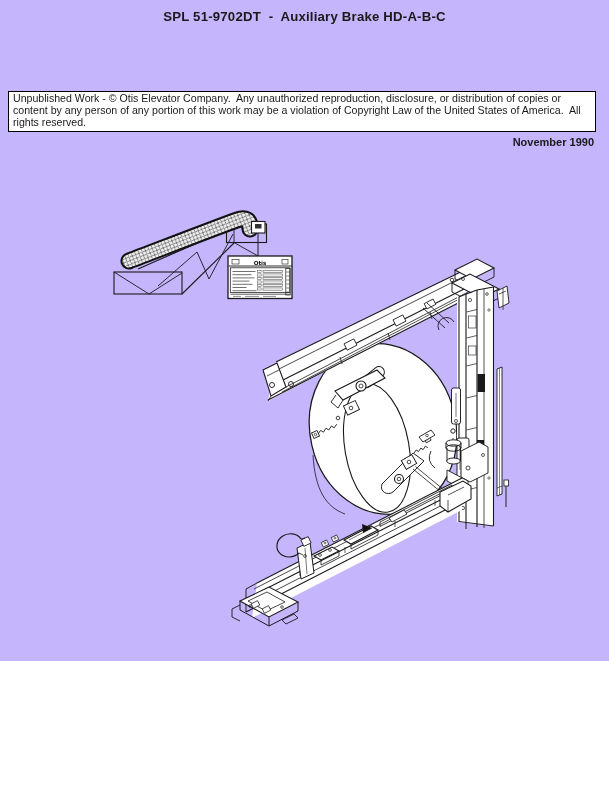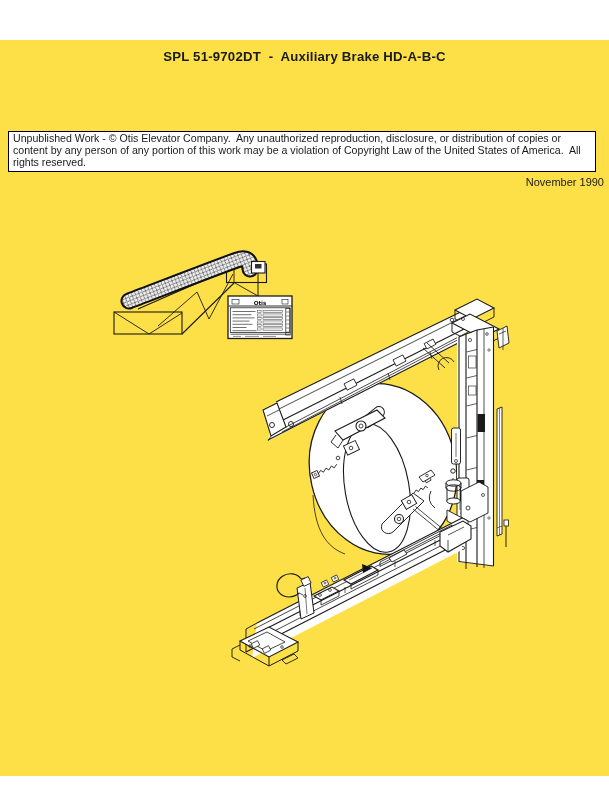--- a/index.html
+++ b/index.html
@@ -1,23 +1,22 @@
 <!DOCTYPE html>
 <html><head>
 <meta charset="utf-8">
 <style>
   html,body{margin:0;padding:0;background:#ffffff;}
   .page{
     position:relative;
-    width:609px;height:736px;
-    background:#fde047;
+    width:609px;height:661px;
+    background:#c4b5fd;
     font-family:"Liberation Sans","DejaVu Sans",sans-serif;
     color:#1a1a1a;
     overflow:hidden;
-    margin-top:40px;
   }
   .doc-title{
     position:absolute;top:9px;left:0;width:609px;
     text-align:center;
     font-size:13.2px;font-weight:bold;
     letter-spacing:.2px;
     white-space:pre;
     margin:0;
   }
   .copyright-box{
@@ -26,22 +25,22 @@
     border:1.6px solid #000;
     padding:1px 12px 2px 4px;
     background:#fff;
   }
   .copyright-box p{
     margin:0;
     font-size:10.6px;line-height:11.9px;
     white-space:pre-wrap;
   }
   .pub-date{
-    position:absolute;top:136px;right:5px;
-    font-size:11px;font-weight:normal;
+    position:absolute;top:136px;right:15px;
+    font-size:11px;font-weight:bold;
   }
   .figure-wrap{position:absolute;top:0;left:0;width:609px;height:787px;}
   svg text{font-family:"DejaVu Sans","Liberation Sans",sans-serif;}
 </style>
 </head>
 <body>
 
 <div class="page">
 
   <h1 class="doc-title">SPL 51-9702DT  -  Auxiliary Brake HD-A-B-C</h1>

